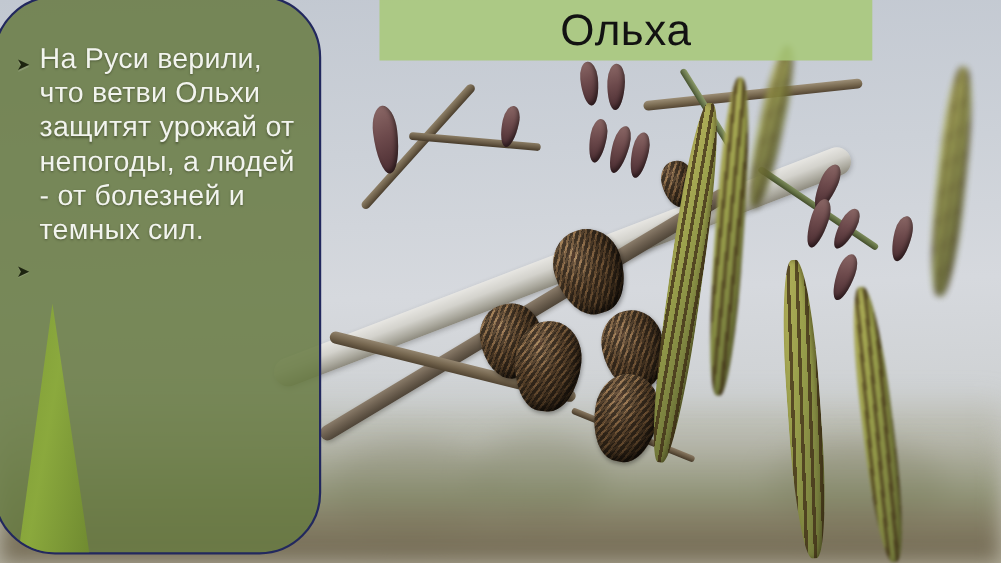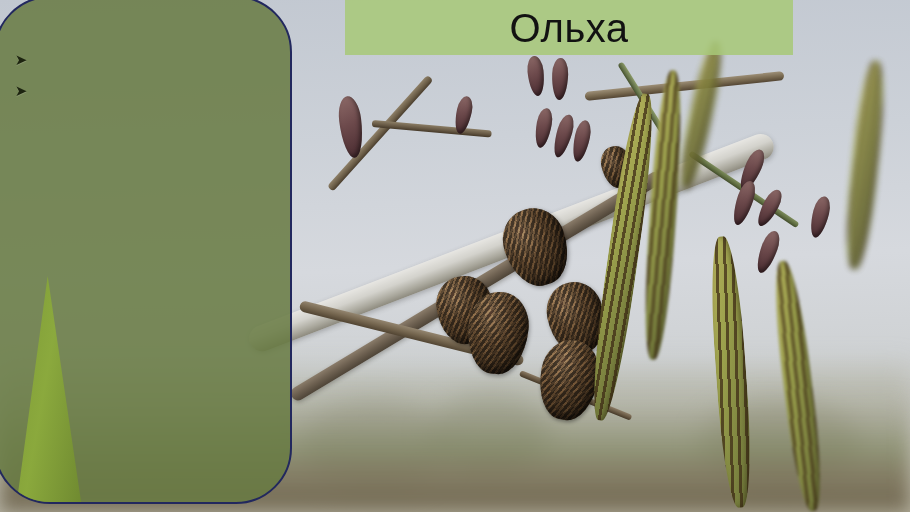--- a/index.html
+++ b/index.html
@@ -213,20 +213,21 @@
 
   <div class="title-band"></div>
   <div class="title-text">Ольха</div>
 
   <div class="panel">
     <div class="blade"></div>
 
     <div class="bullets">
       <div class="bullet-row">
         <span class="marker">➤</span>
+        <span class="btext">На Руси верили, что ветви Ольхи защитят урожай от непогоды, а людей - от болезней и темных сил.</span>
       </div>
       <div class="bullet-row">
         <span class="marker">➤</span>
       </div>
     </div>
   </div>
 
 </div>
 
 </body></html>

